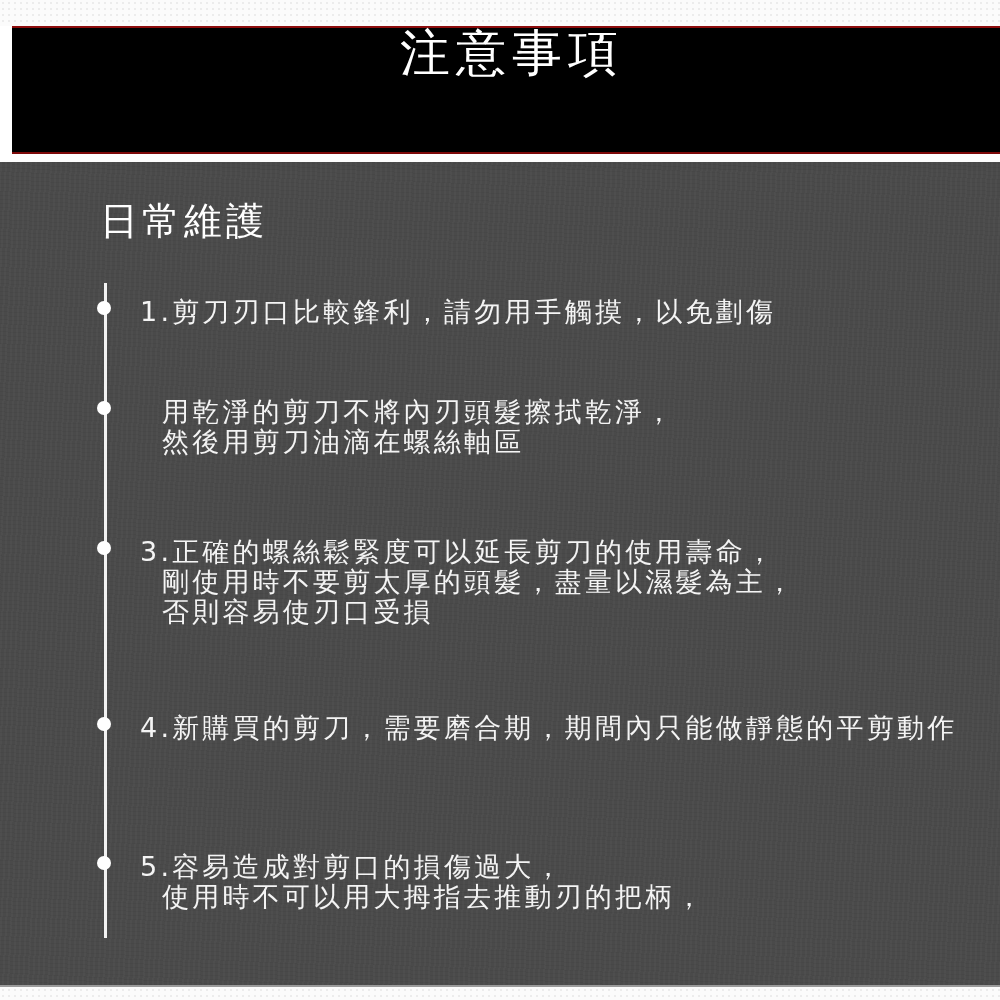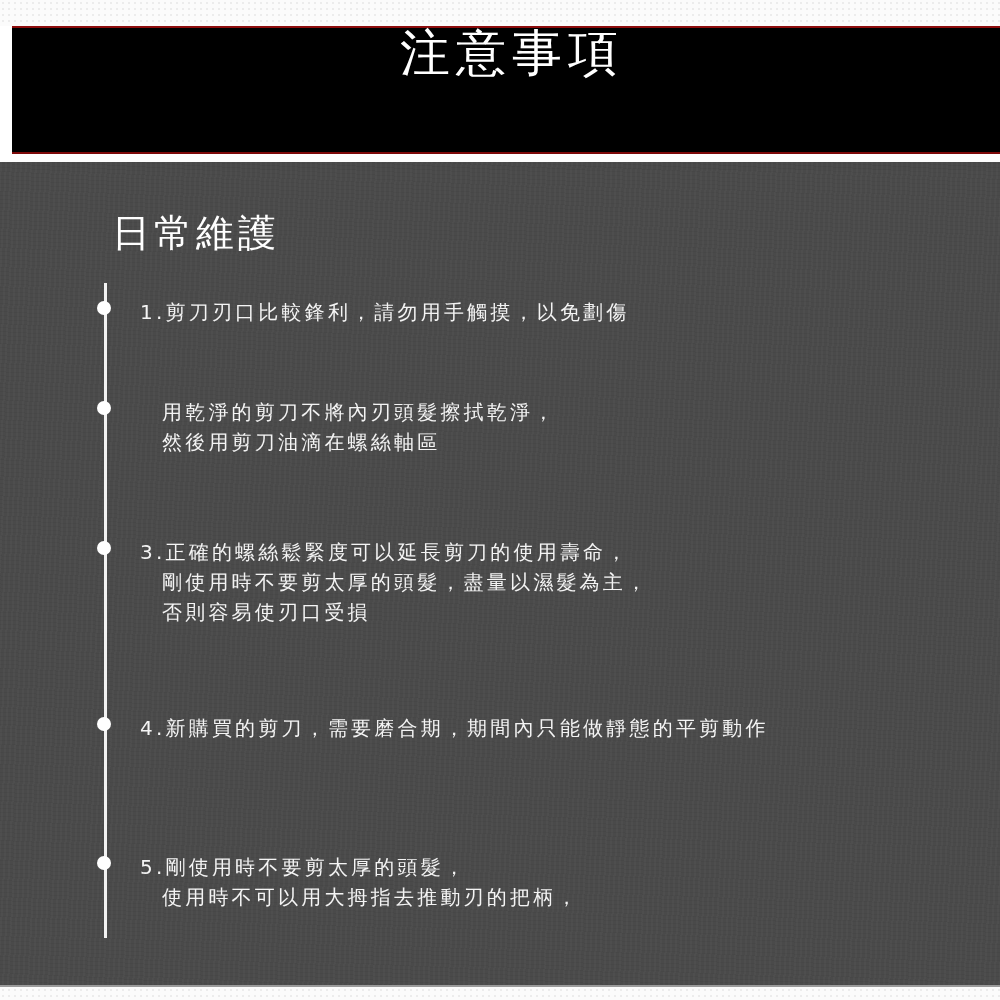--- a/index.html
+++ b/index.html
@@ -66,21 +66,21 @@
       background-image: radial-gradient(#ececec 1px, transparent 1.2px);
       background-size: 6px 6px;
     }
     .section-title {
       position: absolute;
       left: 100px; top: 202px;
       color: #ffffff;
       font-size: 38px;
       letter-spacing: 4px;
       line-height: 1;
-      margin: 12px;
+      margin: 0;
       font-weight: normal;
     }
     .timeline-line {
       position: absolute;
       left: 104px; top: 283px;
       width: 3px; height: 655px;
       background: #f2f2f2;
     }
     .tip {
       position: absolute;
@@ -93,21 +93,21 @@
       width: 14px; height: 14px;
       border-radius: 50%;
       background: #ffffff;
       top: 4px;
     }
     .tip-text {
       position: absolute;
       left: 43px;
       top: 0;
       color: #f4f4f4;
-      font-size: 20px;
+      font-size: 27px;
       letter-spacing: 3.2px;
       line-height: 30px;
       white-space: nowrap;
     }
     .tip-text .line {
       display: block;
     }
     .tip-text .line.cont {
       padding-left: 22px;
     }
@@ -156,18 +156,18 @@
 <div class="tip" style="top:713px;">
   <span class="tip-dot"></span>
   <div class="tip-text">
     <span class="line"><span>4.</span><span>新購買的剪刀，需要磨合期，期間內只能做靜態的平剪動作</span></span>
   </div>
 </div>
 
 <div class="tip" style="top:852px;">
   <span class="tip-dot"></span>
   <div class="tip-text">
-    <span class="line"><span>5.</span><span>剛使用時不要剪太厚的頭髮，</span></span>
+    <span class="line"><span>5.</span><span>容易造成對剪口的損傷過大，</span></span>
     <span class="line cont">使用時不可以用大拇指去推動刃的把柄，</span>
   </div>
 </div>
 
 <div class="bottom-pattern"></div>
 
 </body></html>

